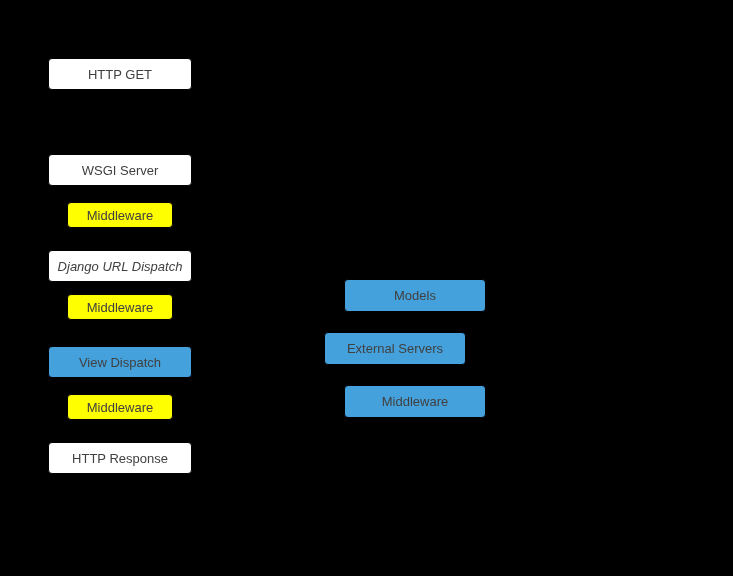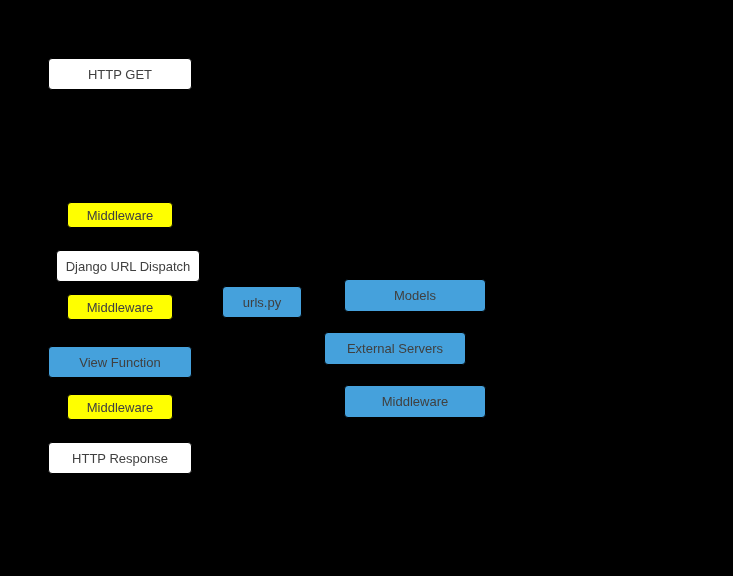--- a/index.html
+++ b/index.html
@@ -29,69 +29,69 @@
     white-space: nowrap;
   }
   .node-white  { background: #ffffff; }
   .node-yellow { background: #ffff00; }
   .node-blue   { background: #45a1dc; }
 
   
   .n-http-get       { left: 48px;  top: 58px;  width: 144px; height: 32px; }
   .n-wsgi-server    { left: 48px;  top: 154px; width: 144px; height: 32px; }
   .n-middleware-1   { left: 67px;  top: 202px; width: 106px; height: 26px; }
-  .n-url-dispatch   { left: 56px;  top: 250px; width: 144px; height: 32px; }
+  .n-url-dispatch   { left: 48px;  top: 250px; width: 144px; height: 32px; font-style: italic; }
   .n-middleware-2   { left: 67px;  top: 294px; width: 106px; height: 26px; }
   .n-view-function  { left: 48px;  top: 346px; width: 144px; height: 32px; }
   .n-middleware-3   { left: 67px;  top: 394px; width: 106px; height: 26px; }
   .n-http-response  { left: 48px;  top: 442px; width: 144px; height: 32px; }
 
   
   .n-urls-py          { left: 222px; top: 286px; width: 80px;  height: 32px; }
   .n-models           { left: 344px; top: 279px; width: 142px; height: 33px; }
   .n-external-servers { left: 324px; top: 332px; width: 142px; height: 33px; }
   .n-templates        { left: 344px; top: 385px; width: 142px; height: 33px; }
 </style>
 </head>
 <body>
 
 <div class="canvas">
 
   <div class="node node-white n-http-get">
     <span>HTTP GET</span>
   </div>
 
+  <div class="node node-white n-wsgi-server">
+    <span>WSGI Server</span>
+  </div>
 
   <div class="node node-yellow n-middleware-1">
     <span>Middleware</span>
   </div>
 
   <div class="node node-white n-url-dispatch">
     <span>Django URL Dispatch</span>
   </div>
 
   <div class="node node-yellow n-middleware-2">
     <span>Middleware</span>
   </div>
 
   <div class="node node-blue n-view-function">
-    <span>View Function</span>
+    <span>View Dispatch</span>
   </div>
 
   <div class="node node-yellow n-middleware-3">
     <span>Middleware</span>
   </div>
 
   <div class="node node-white n-http-response">
     <span>HTTP Response</span>
   </div>
 
-  <div class="node node-blue n-urls-py">
-    <span>urls.py</span>
-  </div>
 
   <div class="node node-blue n-models">
     <span>Models</span>
   </div>
 
   <div class="node node-blue n-external-servers">
     <span>External Servers</span>
   </div>
 
   <div class="node node-blue n-templates">

